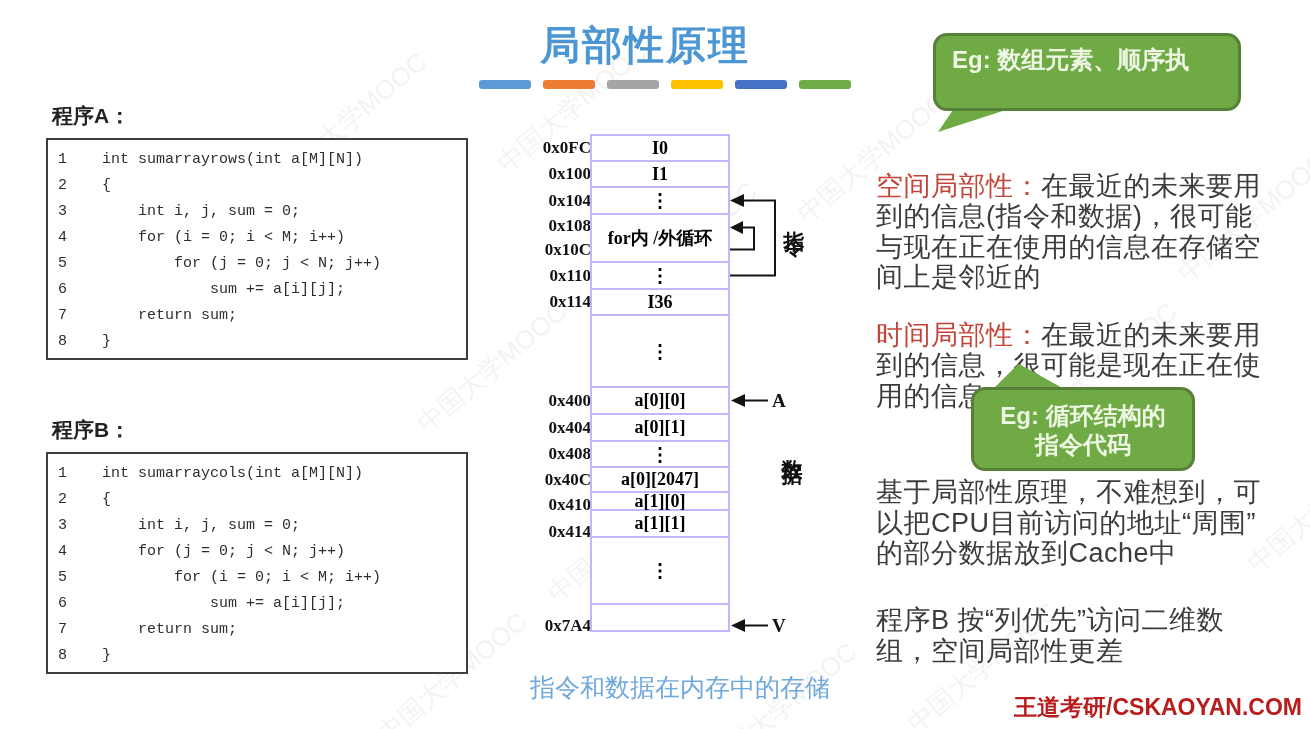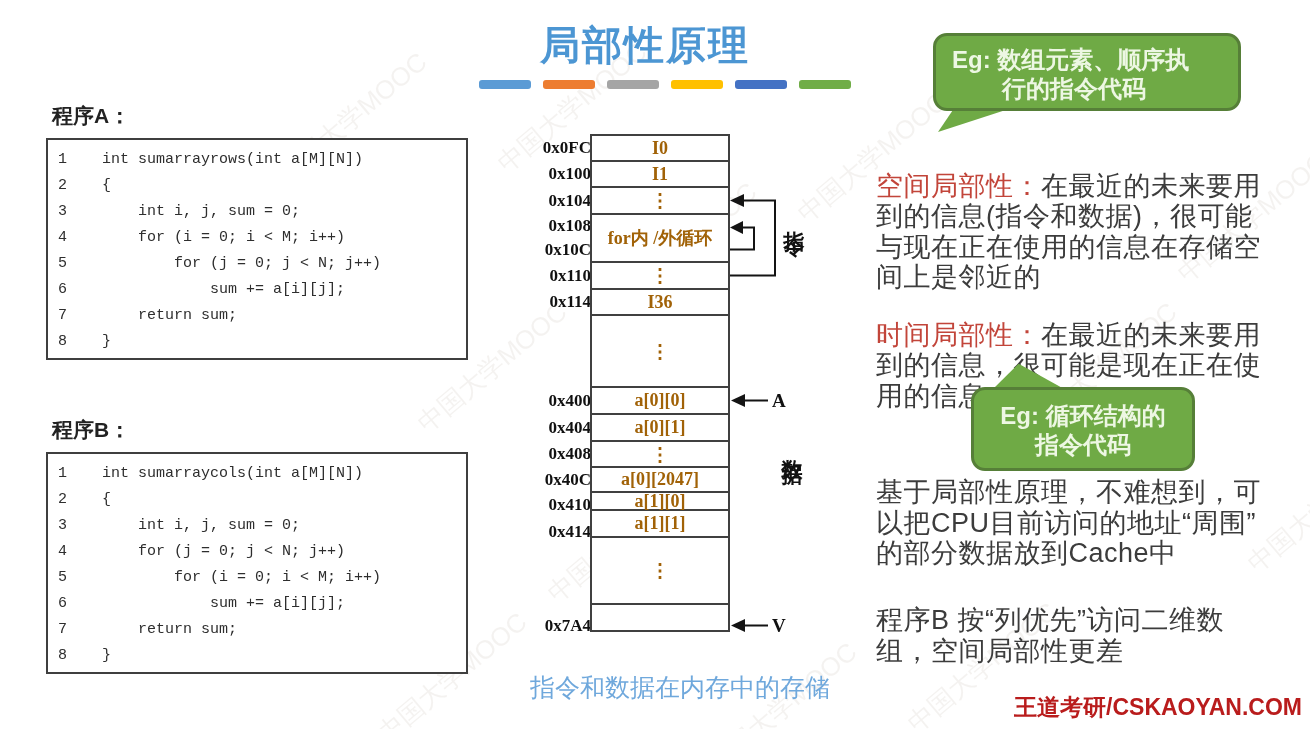--- a/index.html
+++ b/index.html
@@ -29,24 +29,24 @@
   #codeB{top:452px;}
   .code-line{display:flex;height:26px;line-height:26px;
              font-family:"Liberation Mono","DejaVu Sans Mono",monospace;
              font-size:15px;color:#2e2e2e;}
   .code-line .ln{width:44px;flex:0 0 44px;}
   .code-line .cd{white-space:pre;}
 
   
   #mem{left:528px;top:130px;width:330px;height:560px;}
   #mem-cells{position:absolute;left:62px;top:4px;width:140px;}
-  .mem-cell{box-sizing:border-box;border:2px solid #404040;margin-top:-2px;background:#fff;
+  .mem-cell{box-sizing:border-box;border:2px solid #c4b5fd;margin-top:-2px;background:#fff;
             display:flex;align-items:center;justify-content:center;
             font-family:"Liberation Serif","DejaVu Serif",serif;font-weight:600;
-            font-size:18px;color:#a16207;}
+            font-size:18px;color:#000000;}
   .mem-cell:first-child{margin-top:0;}
   .mem-cell.dots{font-size:19px;font-weight:700;letter-spacing:0;}
   #mem-addrs{position:absolute;left:0;top:0;width:56px;height:100%;margin-left:7px;}
   .mem-addr{position:absolute;right:0;transform:translateY(-50%);white-space:nowrap;
             font-family:"Liberation Serif","DejaVu Serif",serif;font-weight:600;
             font-size:17px;color:#111;}
   #mem-markers{position:absolute;left:0;top:0;width:100%;height:100%;}
   .mem-marker{position:absolute;left:244px;transform:translateY(-50%);
               font-family:"Liberation Serif","DejaVu Serif",serif;font-weight:700;
               font-size:19px;color:#111;}
@@ -235,21 +235,20 @@
       <polygon points="203,495.5 217,489 217,502"></polygon>
     </g>
   </svg>
   <div class="v-label" id="instr-label">指令</div>
   <div class="v-label" id="data-label">数据</div>
 </div>
 <div class="abs" id="mem-caption">指令和数据在内存中的存储</div>
 
 <div class="bubble" id="bubble1">
   <div>Eg: 数组元素、顺序执</div>
-  <div class="l2">行的指令代码</div>
 </div>
 <div id="bubble1-tail"></div>
 
 <div class="abs para" id="para-spatial">
   <span class="head">空间局部性：</span><span>在最近的未来要用
 到的信息(指令和数据)，很可能
 与现在正在使用的信息在存储空
 间上是邻近的</span>
 </div>
 

